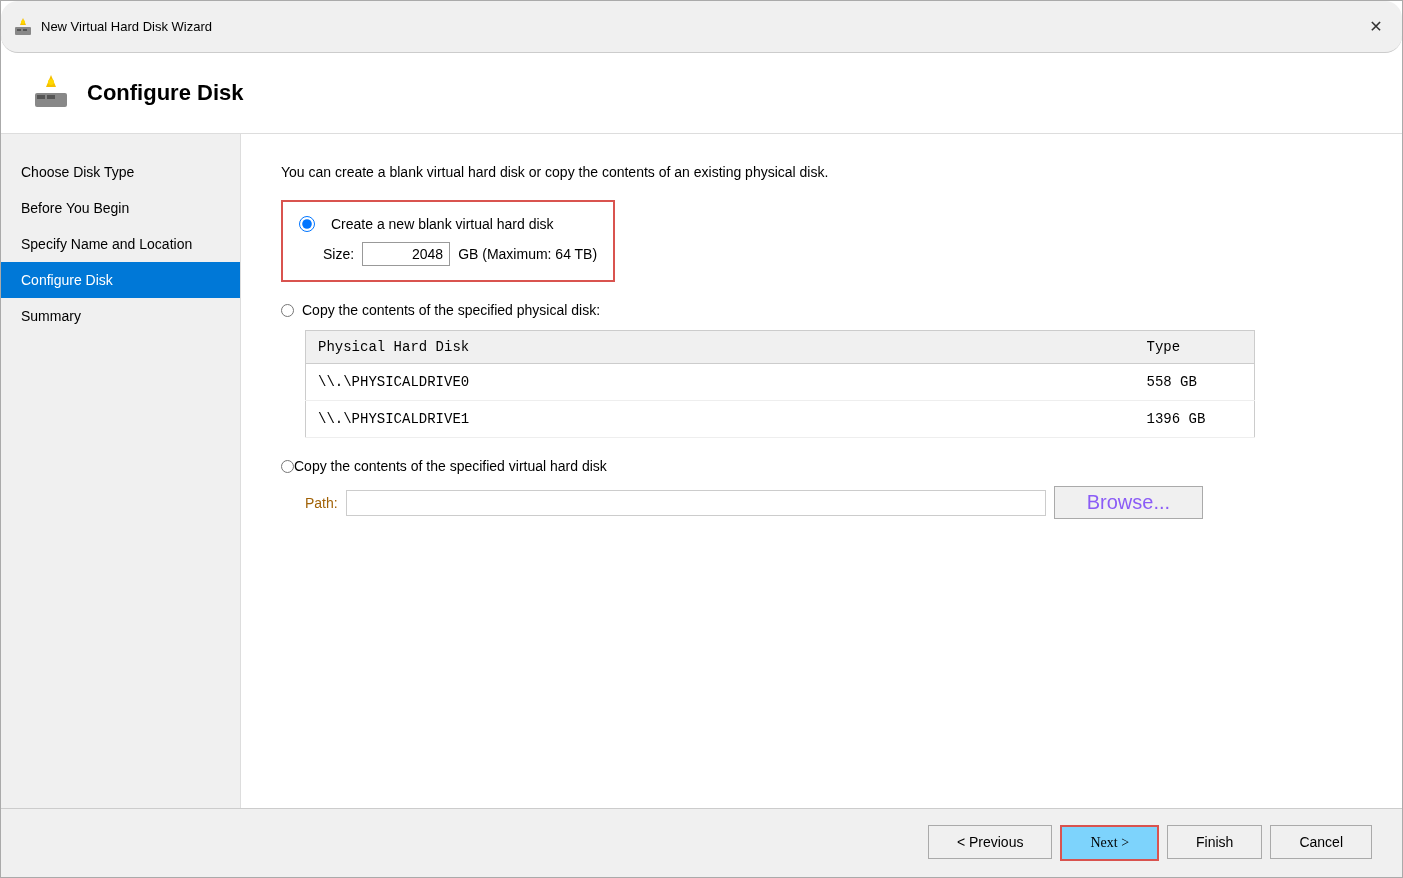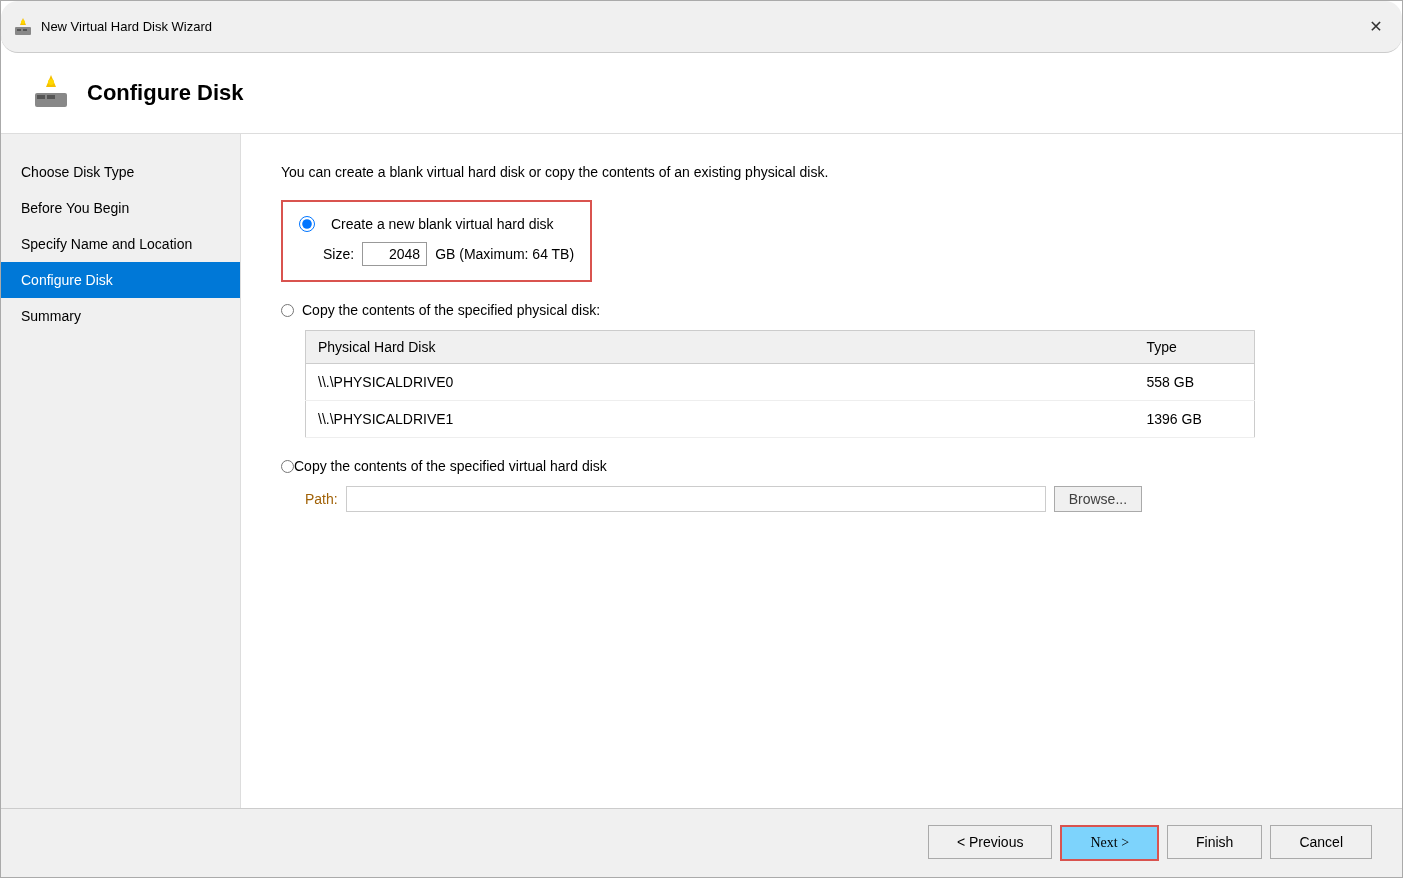--- a/index.html
+++ b/index.html
@@ -125,21 +125,21 @@
       display: flex;
       align-items: center;
       gap: 8px;
       margin-left: 24px;
     }
     .size-label {
       font-size: 14px;
       color: #000;
     }
     .size-input {
-      width: 65px;
+      width: 88px;
       padding: 3px 6px;
       border: 1px solid #999;
       font-size: 14px;
       text-align: right;
     }
     .size-unit {
       font-size: 14px;
       color: #000;
     }
     .copy-physical-section {
@@ -150,20 +150,21 @@
       align-items: center;
       gap: 8px;
       margin-bottom: 12px;
     }
     .disk-table {
       border: 1px solid #ccc;
       width: 100%;
       max-width: 950px;
       border-collapse: collapse;
       margin-left: 24px;
+      font-family: Liberation Mono, monospace;
     }
     .disk-table th {
       background: #f0f0f0;
       padding: 8px 12px;
       text-align: left;
       border-bottom: 1px solid #ccc;
       font-weight: normal;
       font-size: 14px;
     }
     .disk-table td {
@@ -195,26 +196,26 @@
     }
     .path-input {
       flex: 1;
       max-width: 700px;
       padding: 4px 6px;
       border: 1px solid #ccc;
       font-size: 14px;
       background: #fff;
     }
     .browse-btn {
-      padding: 4px 14px;
+      padding: 4px 32px;
       background: #f0f0f0;
       border: 1px solid #aaa;
       cursor: pointer;
-      font-size: 14px;
-      color: #404040;
+      font-size: 20px;
+      color: #8b5cf6;
     }
     .footer {
       background: #f0f0f0;
       border-top: 1px solid #ccc;
       padding: 16px 30px;
       display: flex;
       justify-content: flex-end;
       gap: 8px;
       align-items: flex-start;
     }

